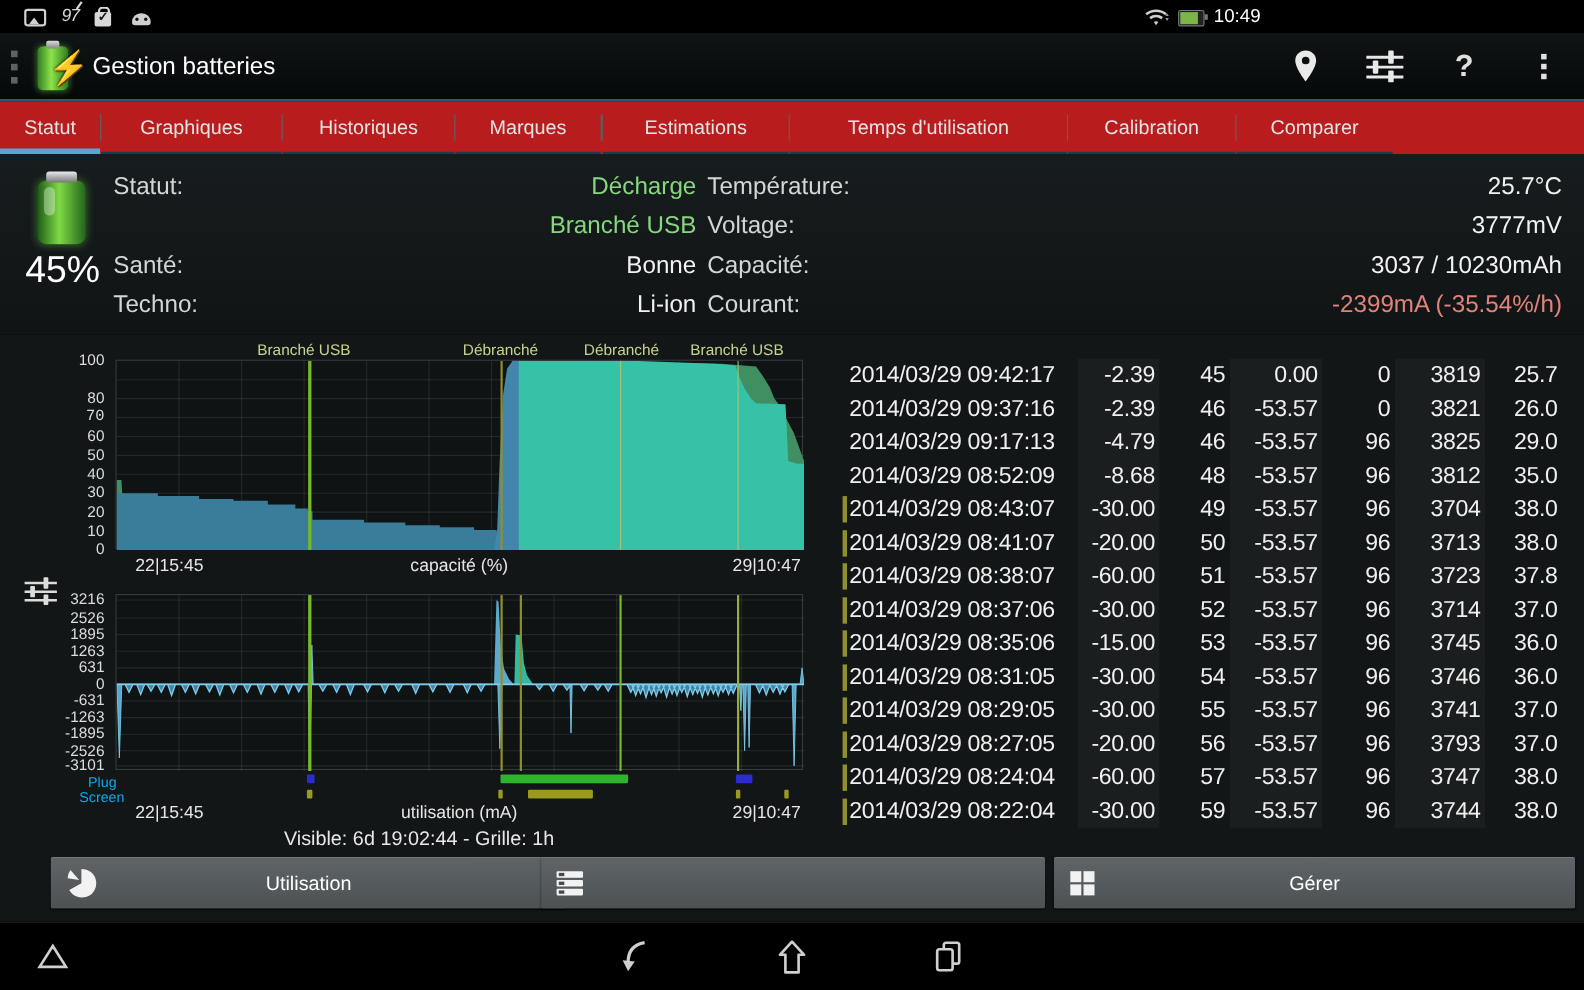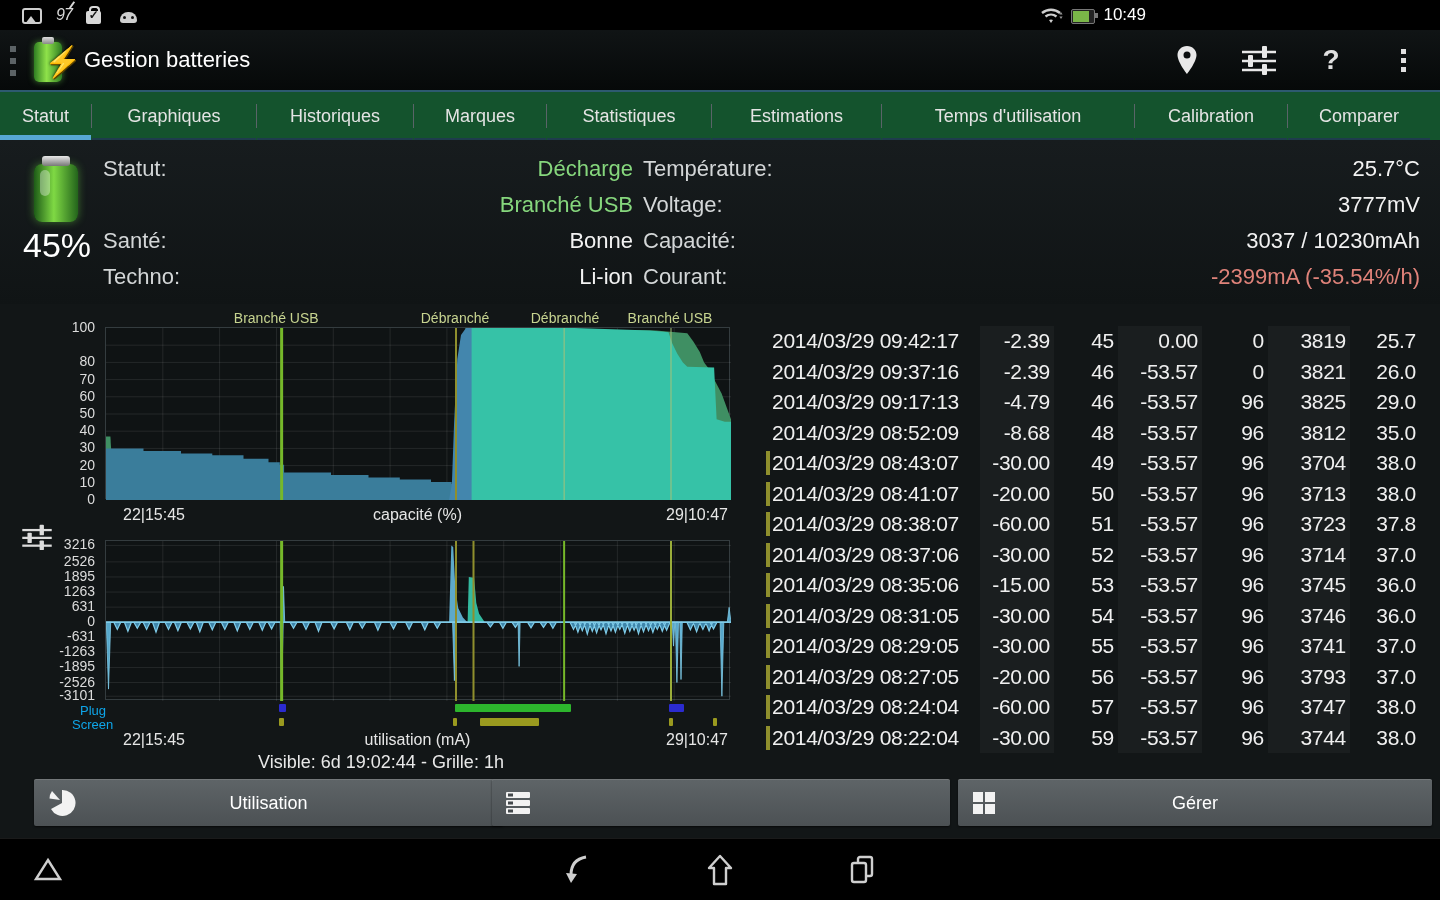--- a/index.html
+++ b/index.html
@@ -36,21 +36,21 @@
      background:linear-gradient(90deg,#2f7d22,#8fe24a 45%,#2f7d22);box-shadow:0 0 6px rgba(120,230,80,.5);}
   .appicon .cap{position:absolute;left:12px;top:1px;width:12px;height:7px;border-radius:2px;background:linear-gradient(#ddd,#888);}
   .appicon .bolt{position:absolute;left:14px;top:8px;font-size:30px;color:#ffd726;text-shadow:0 0 3px #000,1px 1px 0 #7a5a00;}
   .apptitle{position:absolute;left:84px;top:17px;font-size:22px;color:#fff;}
   .actions{position:absolute;right:14px;top:0;height:60px;display:flex;align-items:center;gap:26px;}
   .act{width:46px;height:46px;display:flex;align-items:center;justify-content:center;}
   .qmark{font-size:28px;color:#e0e0e0;font-weight:bold;}
   .dots{display:flex;flex-direction:column;gap:4px;}
   .dots i{width:5px;height:5px;background:#e0e0e0;}
   
-  .tabbar{position:absolute;left:0;top:92px;width:1440px;height:48px;background:#14532d;display:flex;align-items:stretch;}
+  .tabbar{position:absolute;left:0;top:92px;width:1440px;height:48px;background:#b91c1c;display:flex;align-items:stretch;}
   .tab{position:relative;display:flex;align-items:center;justify-content:center;font-size:18px;color:#e4e4e4;flex:0 0 auto;}
   .tab:after{content:"";position:absolute;left:0;right:0;bottom:0;height:2px;background:#1e3c4c;}
   .tab.active:after{height:5px;background:#57a7d4;}
   .tabsep{width:1px;height:24px;background:#5a6468;align-self:center;}
   
   .panel{position:absolute;left:0;top:140px;width:1440px;height:164px;
      background:linear-gradient(#171c1e,#101415);}
   .bigbatt{position:absolute;left:32px;top:16px;width:48px;height:66px;}
   .bigbatt .body{position:absolute;left:2px;top:8px;width:44px;height:58px;border-radius:8px;
      background:linear-gradient(90deg,#1d5b17,#7fd944 45%,#23641b);box-shadow:0 0 8px rgba(110,220,70,.45);}
@@ -181,23 +181,20 @@
     </div>
     <div class="tabsep"></div>
     <div class="tab" style="flex-basis: 156px;">
       <span>Historiques</span>
     </div>
     <div class="tabsep"></div>
     <div class="tab" style="flex-basis: 132px;">
       <span>Marques</span>
     </div>
     <div class="tabsep"></div>
-    <div class="tab" style="flex-basis: 164px;">
-      <span>Statistiques</span>
-    </div>
     <div class="tabsep"></div>
     <div class="tab" style="flex-basis: 169px;">
       <span>Estimations</span>
     </div>
     <div class="tabsep"></div>
     <div class="tab" style="flex-basis: 252px;">
       <span>Temps d'utilisation</span>
     </div>
     <div class="tabsep"></div>
     <div class="tab" style="flex-basis: 152px;">
@@ -250,21 +247,21 @@
     <div id="cap-ann">
         <div class="ann" style="left: 276.25px;">Branché USB</div>
         <div class="ann" style="left: 455px;">Débranché</div>
         <div class="ann" style="left: 565px;">Débranché</div>
         <div class="ann" style="left: 670px;">Branché USB</div>
       </div>
     <div id="cap-ticks">
         <div class="ytick" style="left: 0px; top: 15px;">100</div>
         <div class="ytick" style="left: 11px; top: 32.2px; padding-left: 36px;">90</div>
         <div class="ytick" style="left: 0px; top: 49.4px;">80</div>
-        <div class="ytick" style="left: 0px; top: 66.6px;">70</div>
+        <div class="ytick" style="left: 0px; top: 66.6px; font-family: Liberation Mono, monospace;">70</div>
         <div class="ytick" style="left: 0px; top: 83.8px;">60</div>
         <div class="ytick" style="left: 0px; top: 101px;">50</div>
         <div class="ytick" style="left: 0px; top: 118.2px;">40</div>
         <div class="ytick" style="left: 0px; top: 135.4px;">30</div>
         <div class="ytick" style="left: 0px; top: 152.6px;">20</div>
         <div class="ytick" style="left: 0px; top: 169.8px;">10</div>
         <div class="ytick" style="left: 0px; top: 187px;">0</div>
       </div>
     <div class="plot" id="cap-plot" style="top:23px;height:172px;">
         <svg width="625" height="172" viewBox="0 0 625 172">
@@ -555,21 +552,21 @@
         <div class="num">59</div>
         <div class="num shade">-53.57</div>
         <div class="num">96</div>
         <div class="num shade">3744</div>
         <div class="num">38.0</div>
       </div>
     </div>
 </div>
 
 <div class="btnbar">
-  <div class="bbtn" style="left:34px;width:469px;">
+  <div class="bbtn" style="left:46px;width:469px;">
     <svg class="bic" width="30" height="30" viewBox="0 0 30 30">
       <path d="M16,15 L16,2 A13,13 0 1 1 5,21 Z" fill="#f2f2f2"></path>
       <path d="M14,12 L6,3 A13,13 0 0 0 3.5,10.5 Z" fill="#f2f2f2"></path>
     </svg>
     <span class="lbl">Utilisation</span>
   </div>
   <div class="bbtn" style="left:492px;width:458px;">
     <svg class="bic" width="28" height="28" viewBox="0 0 28 28">
       <rect x="2" y="3" width="24" height="6" rx="1" fill="#f2f2f2"></rect>
         <rect x="4" y="4.5" width="5" height="3" fill="#43484b"></rect>

